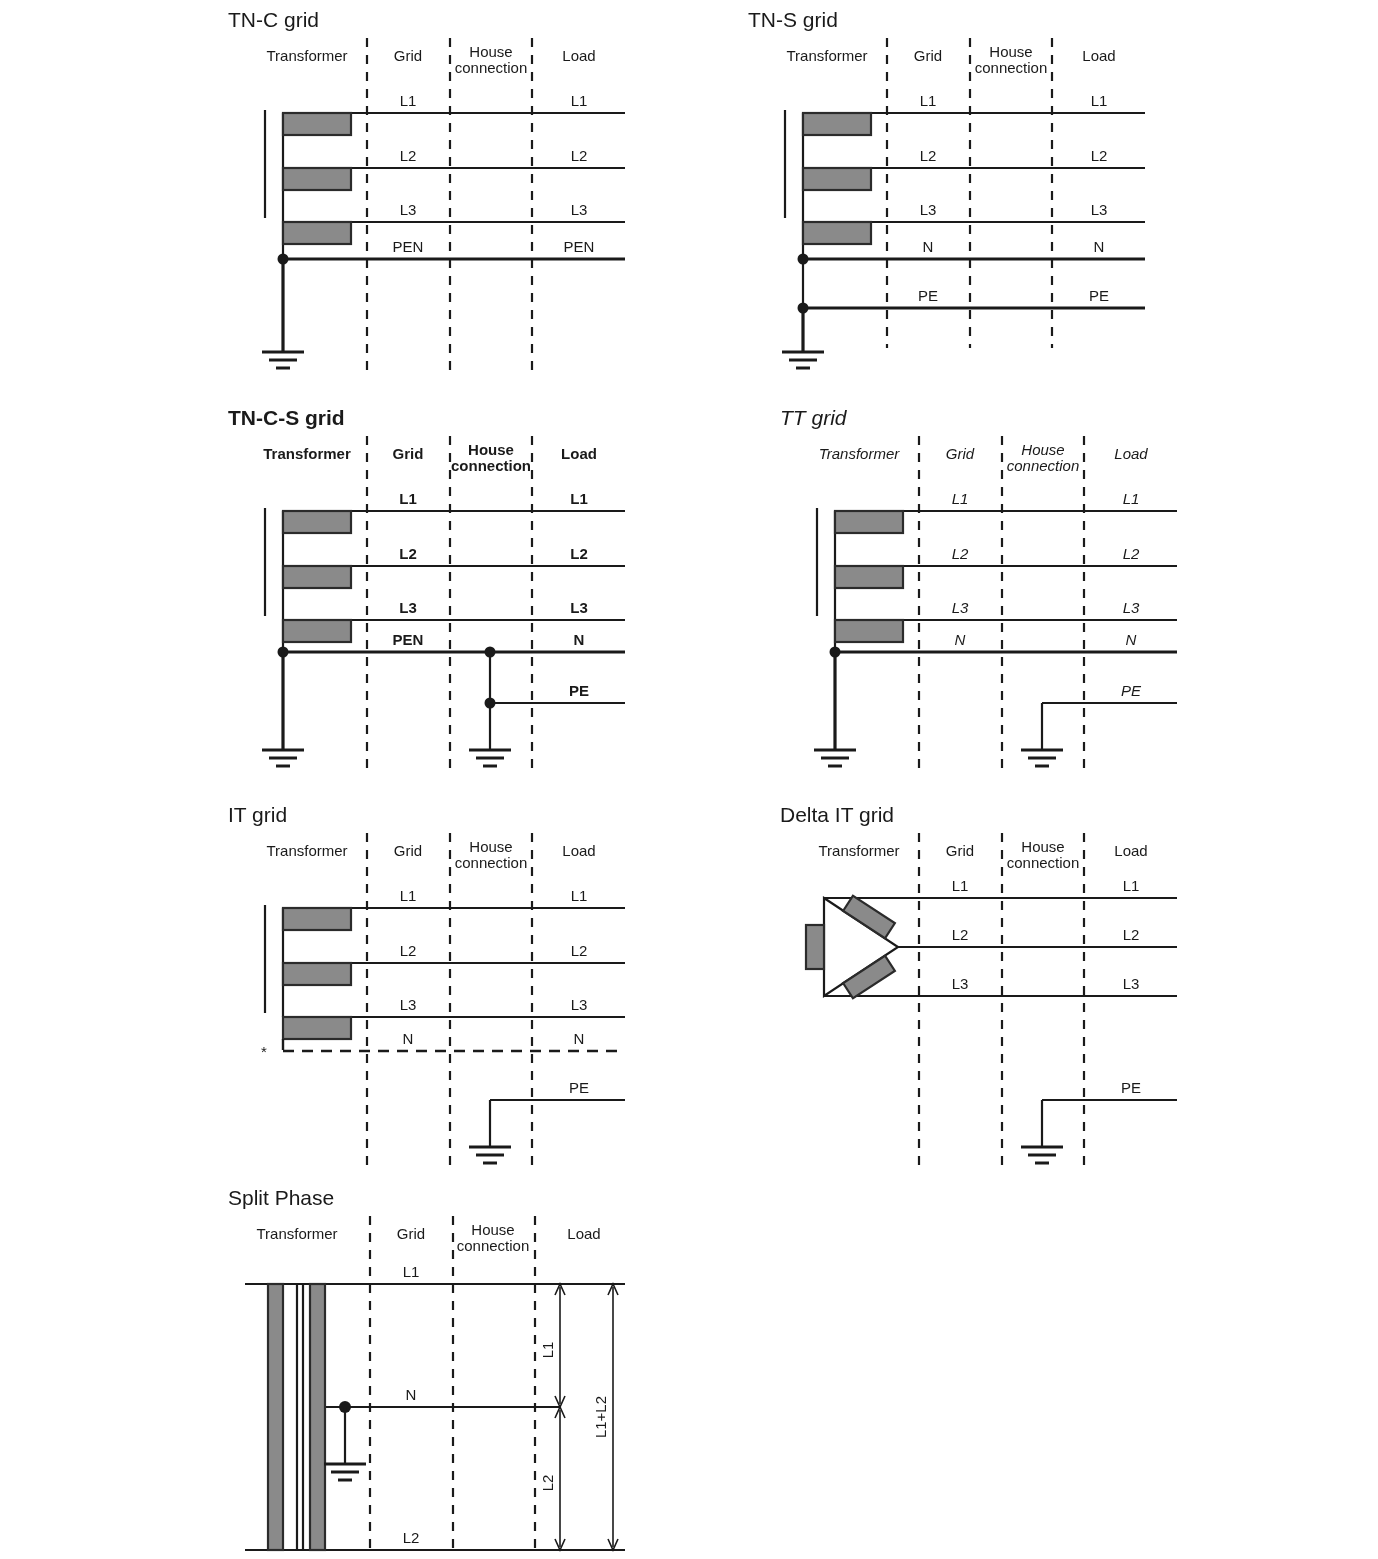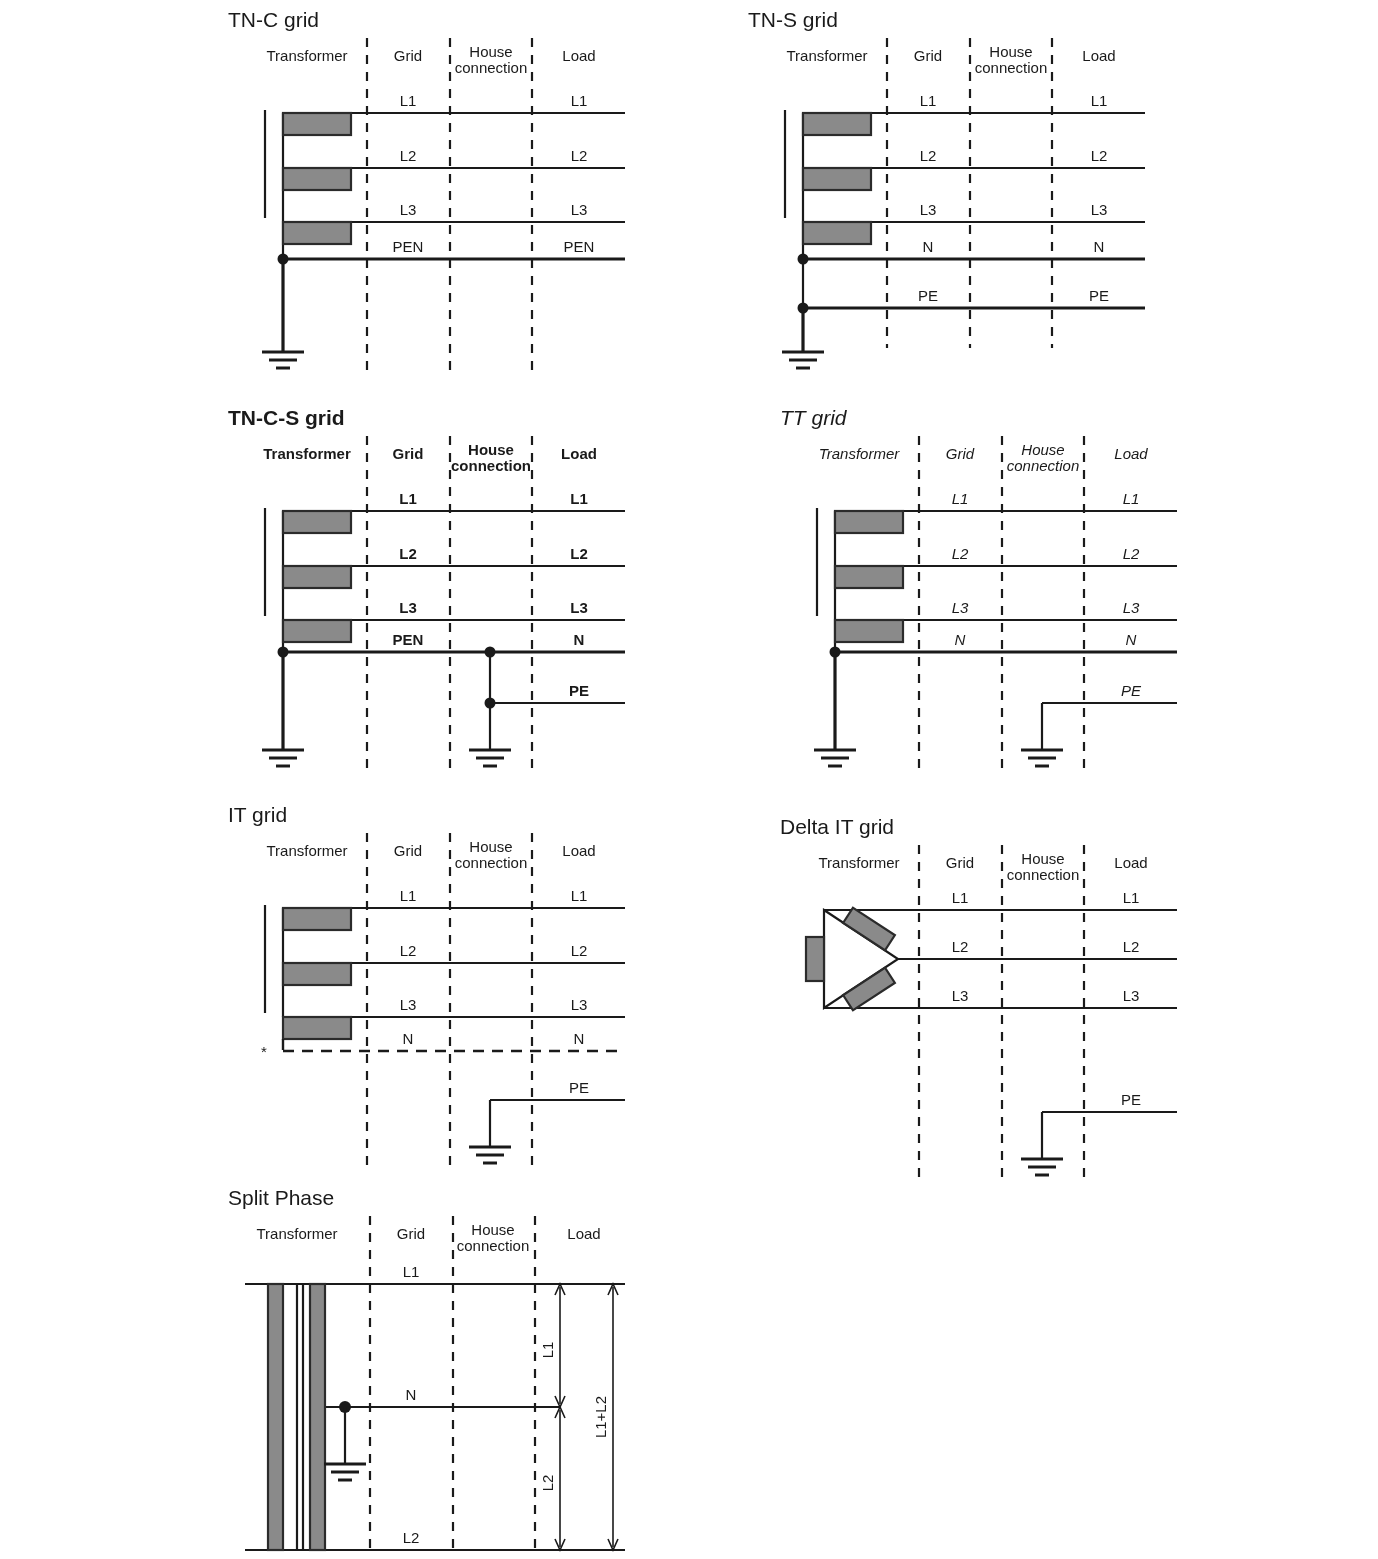--- a/index.html
+++ b/index.html
@@ -260,21 +260,21 @@
   <text class="lbl" x="408" y="161" text-anchor="middle">L2</text>
   <text class="lbl" x="579" y="161" text-anchor="middle">L2</text>
   <text class="lbl" x="408" y="215" text-anchor="middle">L3</text>
   <text class="lbl" x="579" y="215" text-anchor="middle">L3</text>
   <text class="lbl" x="408" y="249" text-anchor="middle">N</text>
   <text class="lbl" x="579" y="249" text-anchor="middle">N</text>
   <text class="lbl" x="579" y="298" text-anchor="middle">PE</text>
 </svg>
 </div>
 
-<div class="panel" style="left:552px;top:795px;margin-top:12px;">
+<div class="panel" style="left:552px;top:795px;">
 <svg width="660" height="390">
   <text class="ttl" x="228" y="27">Delta IT grid</text>
   <text class="hdr" x="307" y="61" text-anchor="middle">Transformer</text>
   <text class="hdr" x="408" y="61" text-anchor="middle">Grid</text>
   <text class="hdr" x="491" y="57" text-anchor="middle">House</text>
   <text class="hdr" x="491" y="73" text-anchor="middle">connection</text>
   <text class="hdr" x="579" y="61" text-anchor="middle">Load</text>
 
   <path class="sep" d="M367 38 L367 370"></path>
   <path class="sep" d="M450 38 L450 370"></path>

